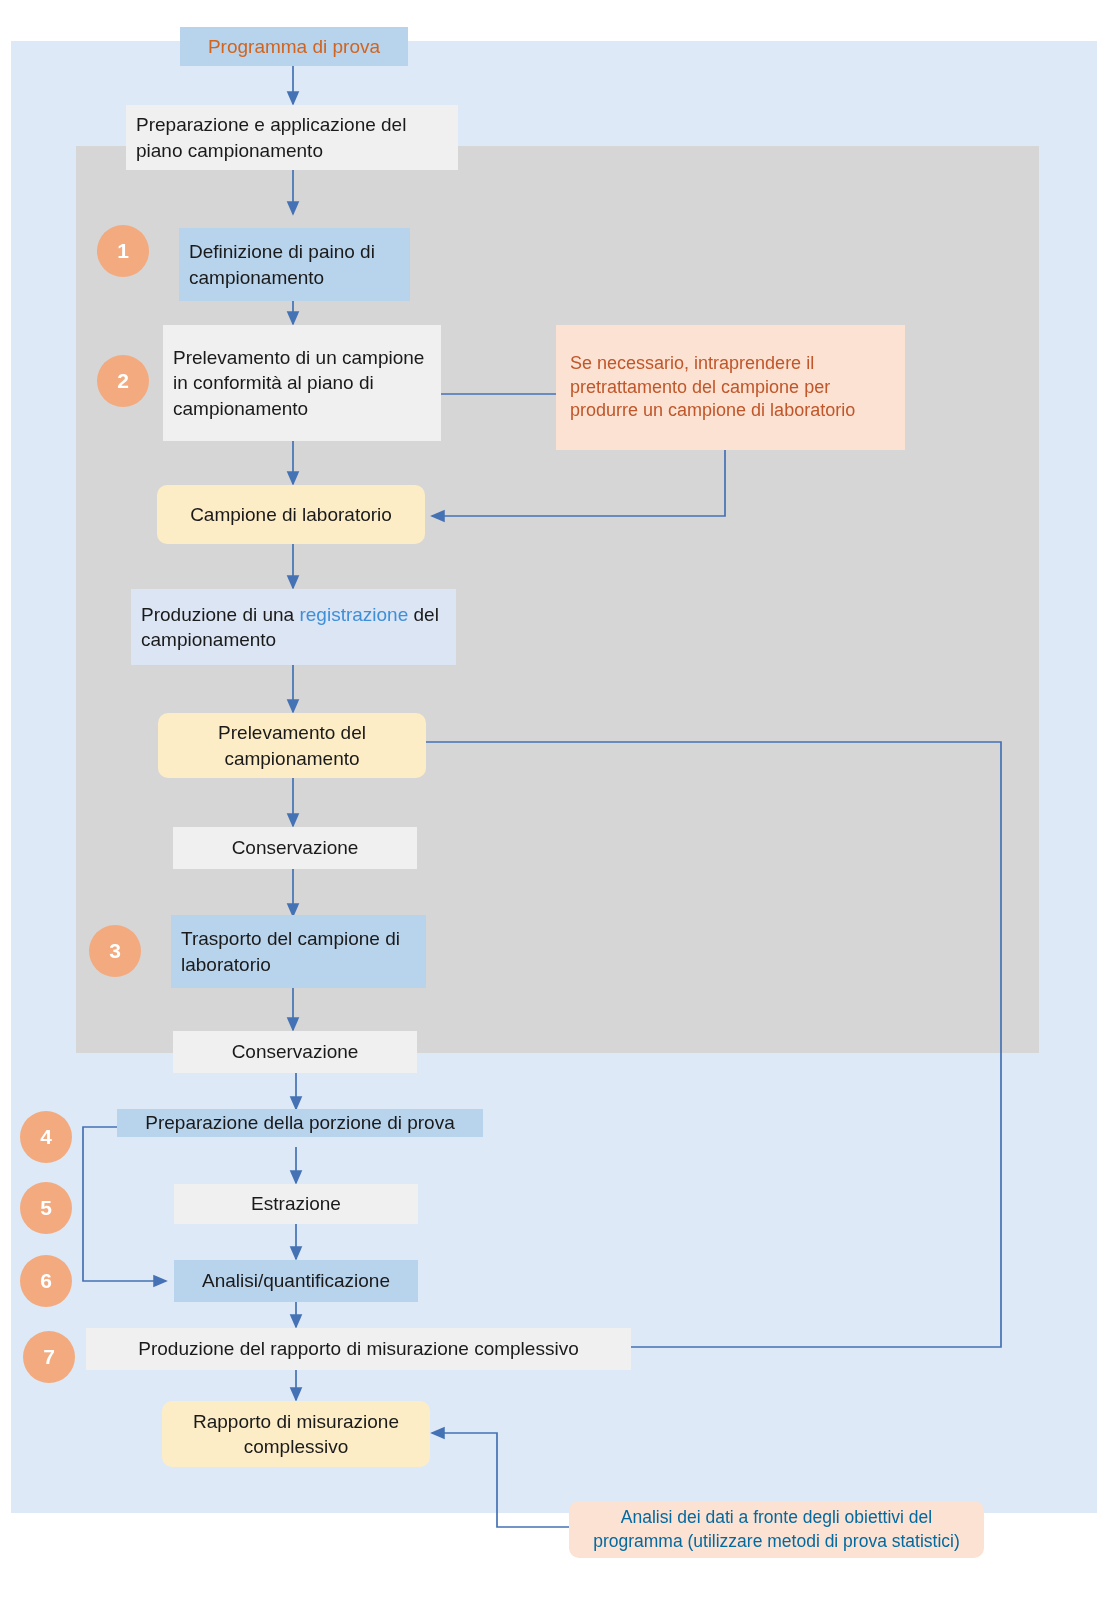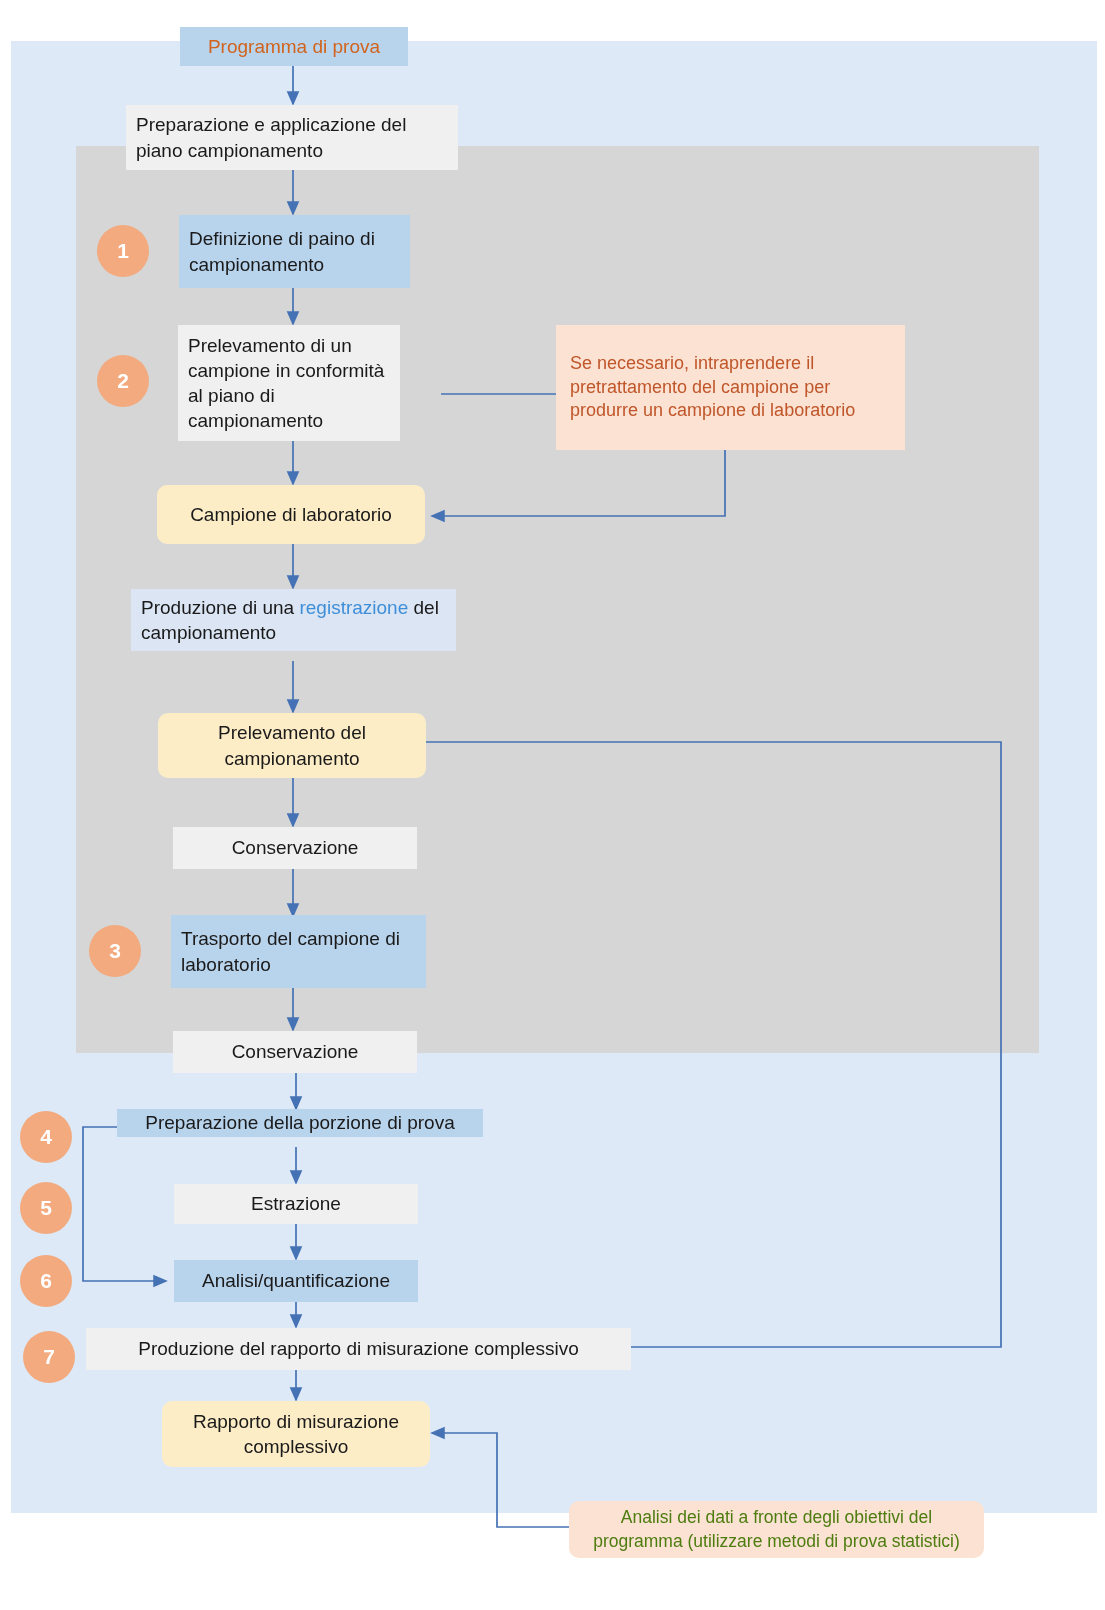--- a/index.html
+++ b/index.html
@@ -43,21 +43,21 @@
     font-size: 19px;
     line-height: 1.32;
     color: #1a1a1a;
     padding: 6px 10px;
   }
   .n-gray   { background: #f0f0f0; }
   .n-blue   { background: #b8d3ec; }
   .n-lblue  { background: #dbe5f4; }
   .n-yellow { background: #fdedc7; border-radius: 10px; }
   .n-note   { background: #fbe2d2; color: #c0562a; }
-  .n-note-r { background: #fbe2d2; color: #4d7c0f; border-radius: 10px; }
+  .n-note-r { background: #fbe2d2; color: #0369a1; border-radius: 10px; }
   .align-left { justify-content: flex-start; text-align: left; }
   .title-text { color: #d1641e; }
   .hl-blue { color: #3f8fd8; }
 
   .circle {
     position: absolute;
     width: 52px;
     height: 52px;
     border-radius: 50%;
     background: #f2aa7e;
@@ -137,40 +137,40 @@
     <span class="title-text">Programma di prova</span>
   </div>
 
   <div class="node n-gray align-left" style="left:126px; top:105px; width:332px; height:65px;">
     <span>Preparazione e applicazione del piano campionamento</span>
   </div>
 
   <div class="circle" style="left:97px; top:225px;">
     <span>1</span>
   </div>
-  <div class="node n-blue align-left" style="left:179px; top:215px; width:231px; height:73px;">
+  <div class="node n-blue align-left" style="left:179px; top:228px; width:231px; height:73px;">
     <span>Definizione di paino di campionamento</span>
   </div>
 
   <div class="circle" style="left:97px; top:355px;">
     <span>2</span>
   </div>
-  <div class="node n-gray align-left" style="left:178px; top:325px; width:222px; height:116px;">
+  <div class="node n-gray align-left" style="left:163px; top:325px; width:278px; height:116px;">
     <span>Prelevamento di un campione in conformità al piano di campionamento</span>
   </div>
 
   <div class="node n-note align-left" style="left:556px; top:325px; width:349px; height:125px; font-size:18px; padding:8px 14px;">
     <span>Se necessario, intraprendere il pretrattamento del campione per produrre un campione di laboratorio</span>
   </div>
 
   <div class="node n-yellow" style="left:157px; top:485px; width:268px; height:59px;padding-left:10px;">
     <span>Campione di laboratorio</span>
   </div>
 
-  <div class="node n-lblue align-left" style="left:131px; top:589px; width:325px; height:62px;">
+  <div class="node n-lblue align-left" style="left:131px; top:589px; width:325px; height:76px;">
     <span>
       <span>Produzione di una </span><span class="hl-blue">registrazione</span><span> del campionamento</span>
     </span>
   </div>
 
   <div class="node n-yellow" style="left:158px; top:713px; width:268px; height:65px;">
     <span>Prelevamento del campionamento</span>
   </div>
 
   <div class="node n-gray" style="left:173px; top:827px; width:244px; height:42px;">

